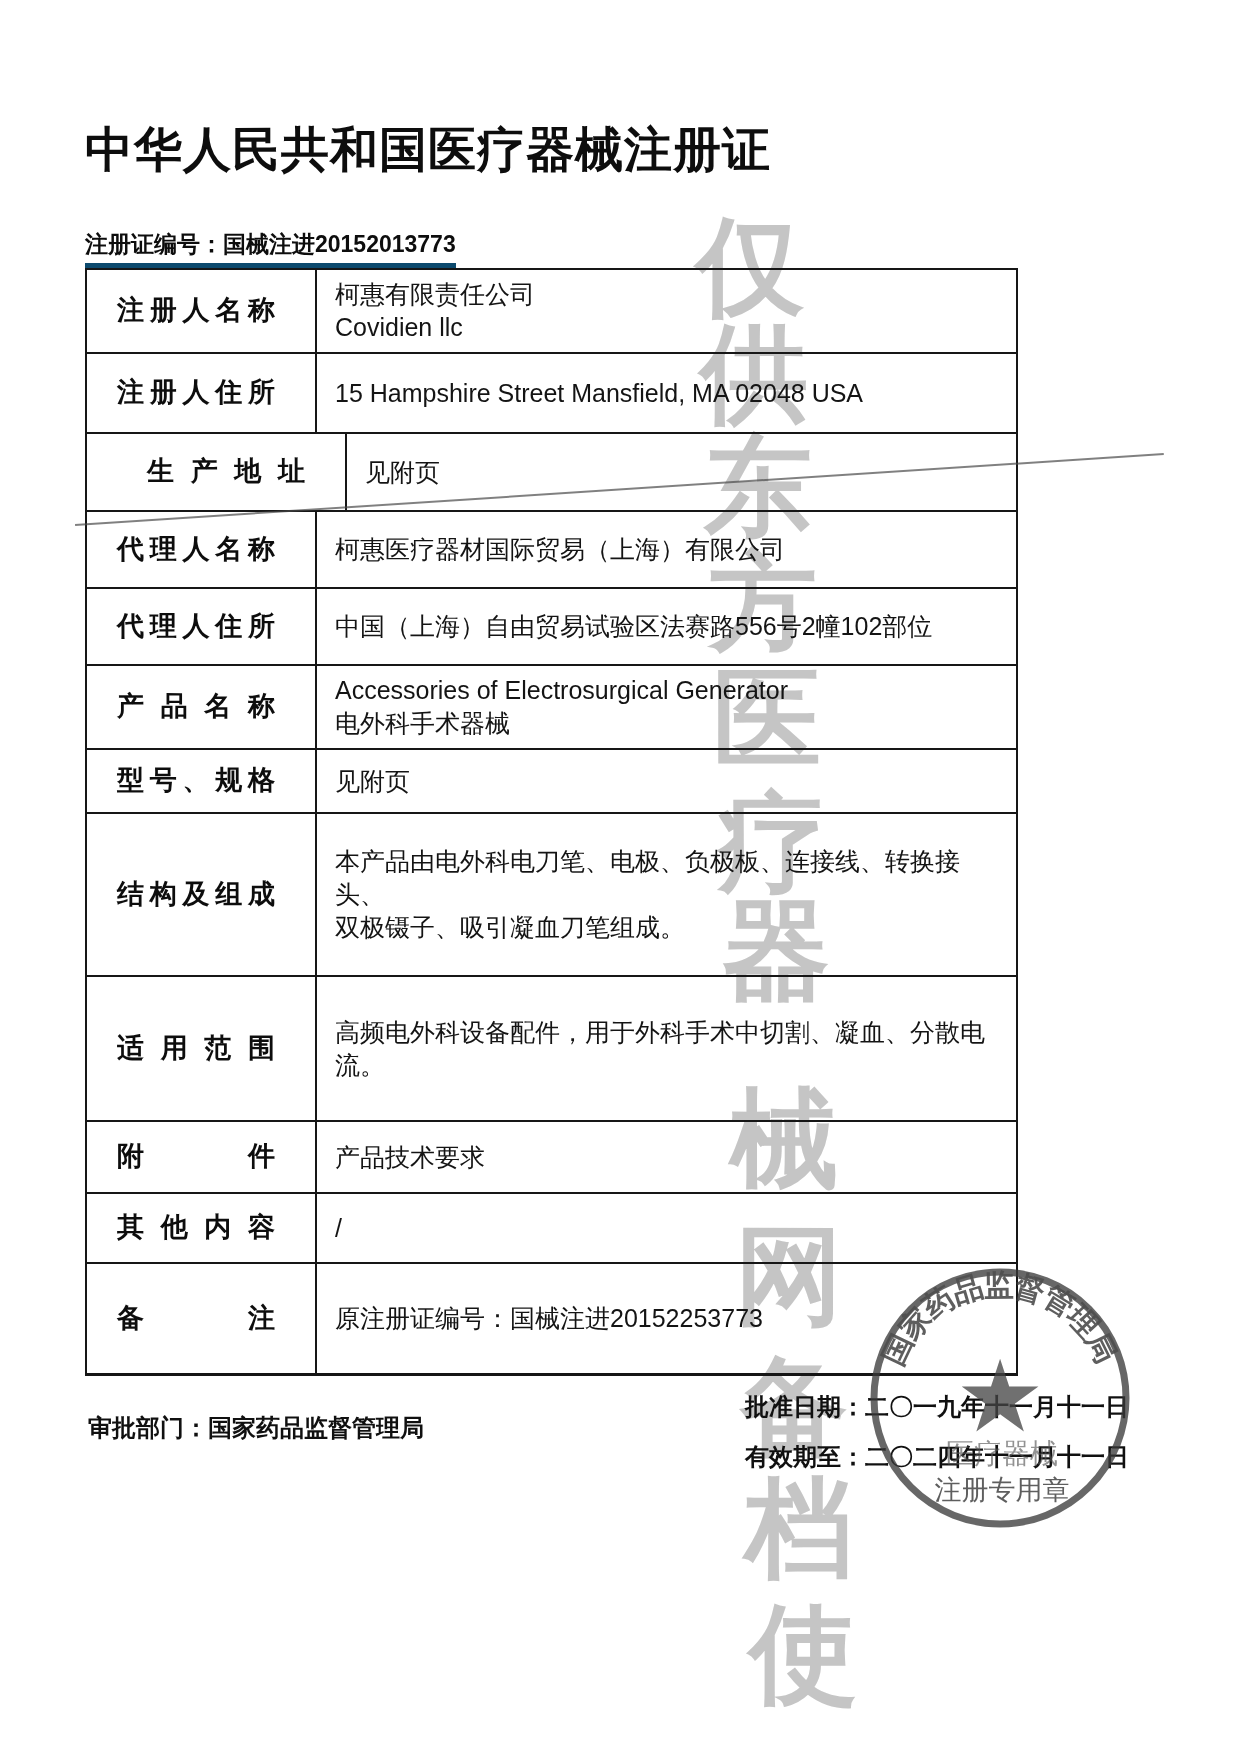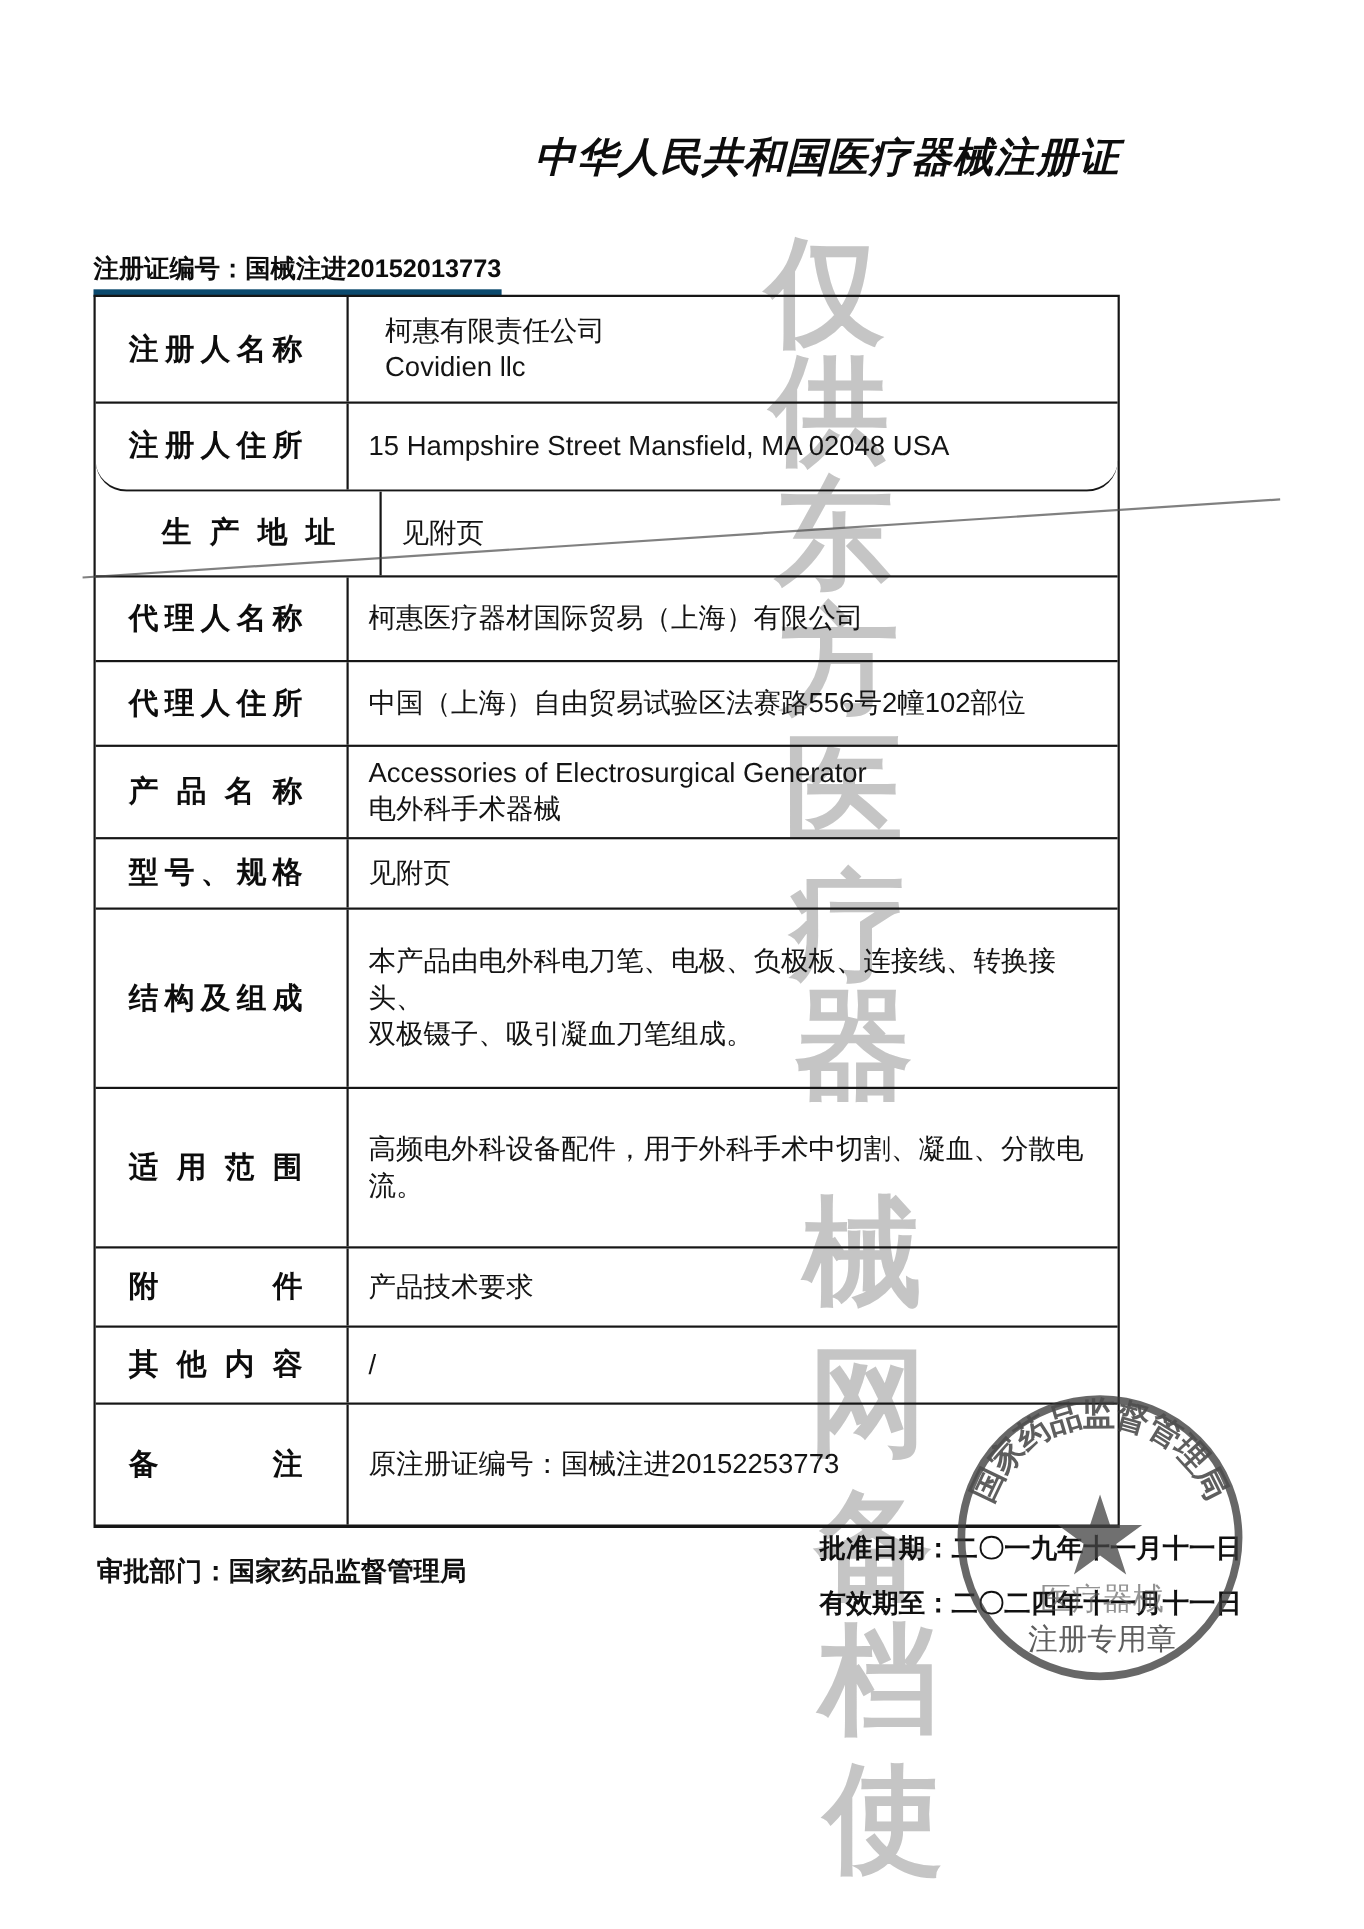--- a/index.html
+++ b/index.html
@@ -8,22 +8,22 @@
     width:1240px;height:1754px;
     margin:0 auto;
     background:#ffffff;
     font-family:"Liberation Sans",sans-serif;
     color:#111;
     overflow:hidden;
   }
   
   .title{
     position:absolute;left:85px;top:118px;width:933px;
-    text-align:right;font-size:37px;font-weight:bold;
-    letter-spacing:1px;color:#0d0d0d;font-style:italic;
+    text-align:left;font-size:48px;font-weight:bold;
+    letter-spacing:1px;color:#0d0d0d;
   }
   
   .regline{
     position:absolute;left:85px;top:229px;
     font-size:23px;font-weight:bold;color:#0d0d0d;
     border-bottom:7px solid #0c4a6e;padding-bottom:3px;
   }
   
   .cert-table{
     position:absolute;left:85px;top:268px;width:933px;
@@ -44,21 +44,21 @@
     font-size:27px;font-weight:bold;color:#0d0d0d;
     text-align:justify;text-align-last:justify;
     line-height:1.1;
   }
   .cell-value{
     flex:1;display:flex;flex-direction:column;justify-content:center;
     padding-left:18px;padding-right:10px;
     font-family:Liberation Sans, sans-serif;
     font-size:25px;color:#141414;line-height:1.32;
   }
-  .r1{height:97px;gap:15px;} .r2{height:80px;border-radius:28px;} .r3{height:78px;padding-left:30px;} .r4{height:77px;}
+  .r1{height:84px;} .r2{height:80px;} .r3{height:78px;padding-left:30px;} .r4{height:77px;}
   .r5{height:77px;} .r6{height:84px;} .r7{height:64px;} .r8{height:163px;}
   .r9{height:145px;} .r10{height:72px;} .r11{height:70px;} .r12{height:109px;}
   
   .wm{
     position:absolute;font-size:108px;line-height:1;
     font-weight:bold;color:#bcbcbc;opacity:.85;
     font-family:"Liberation Serif",serif;
     pointer-events:none;
   }
   

